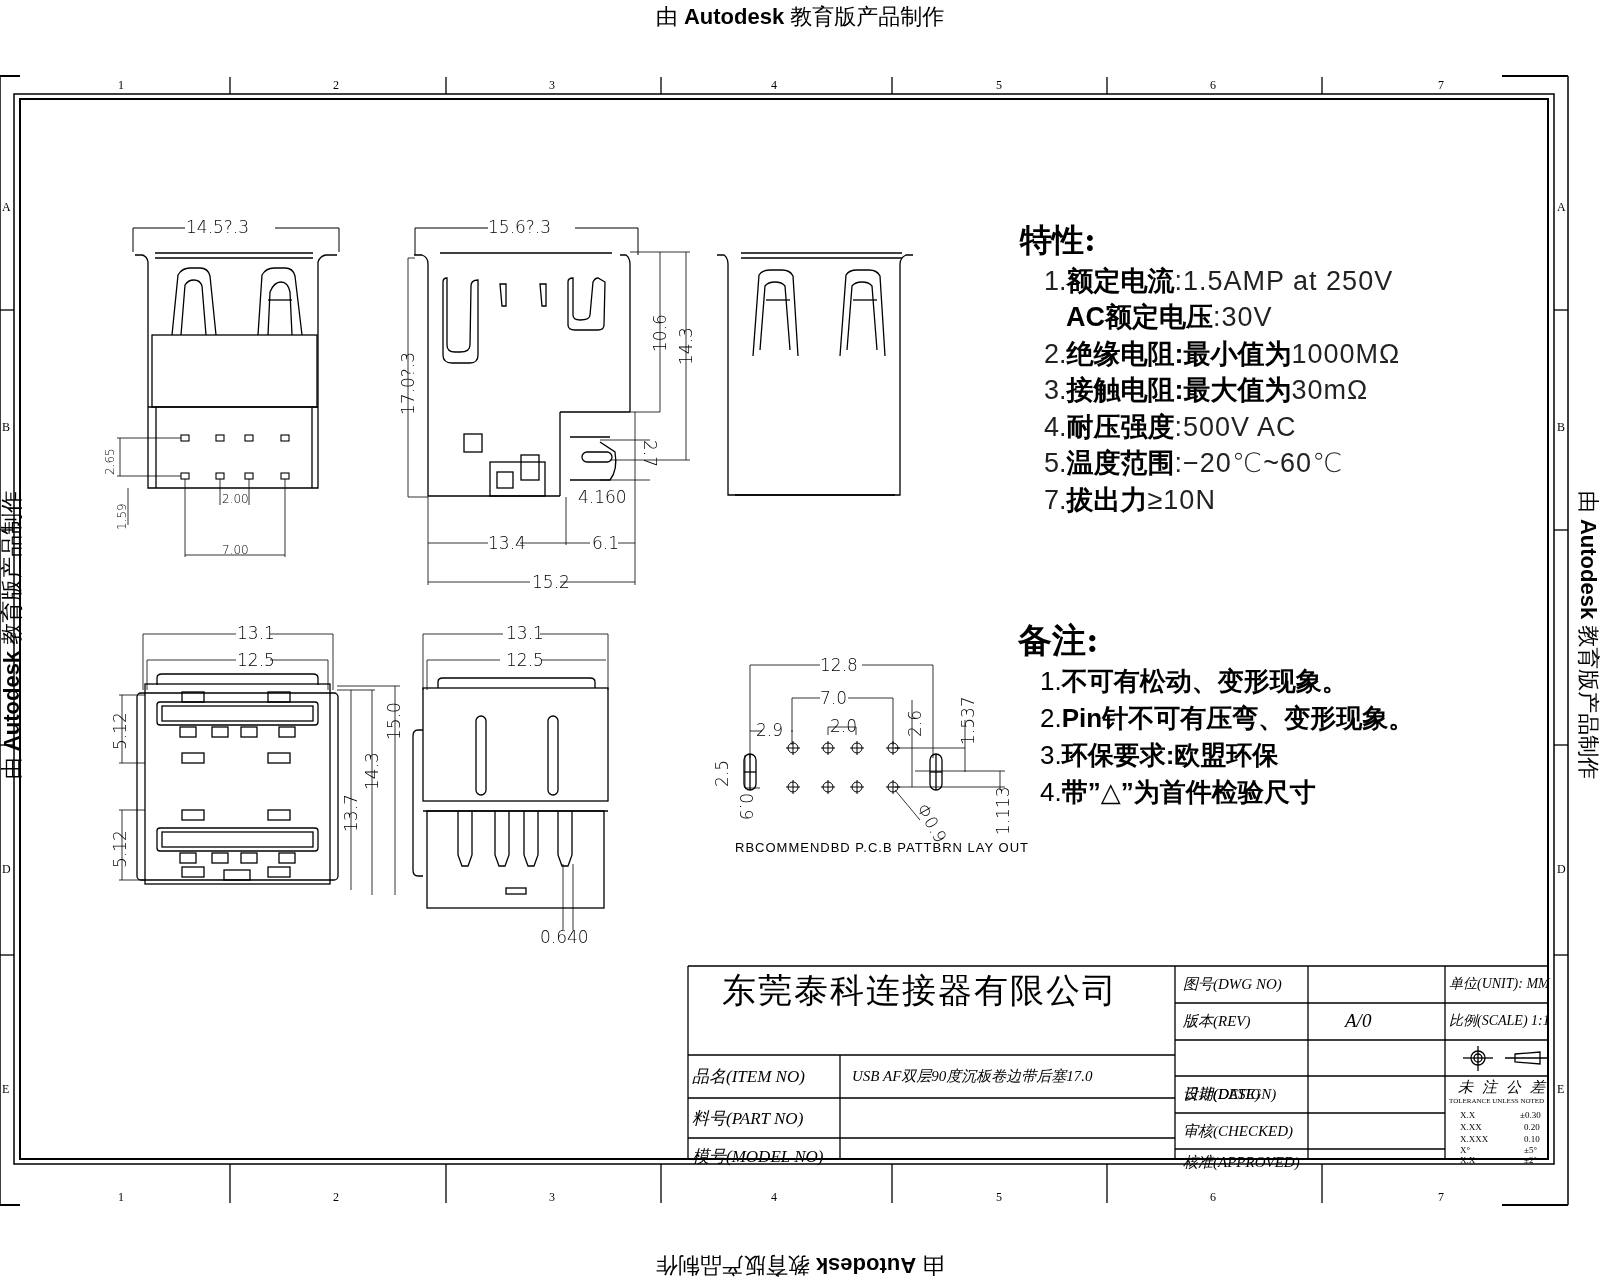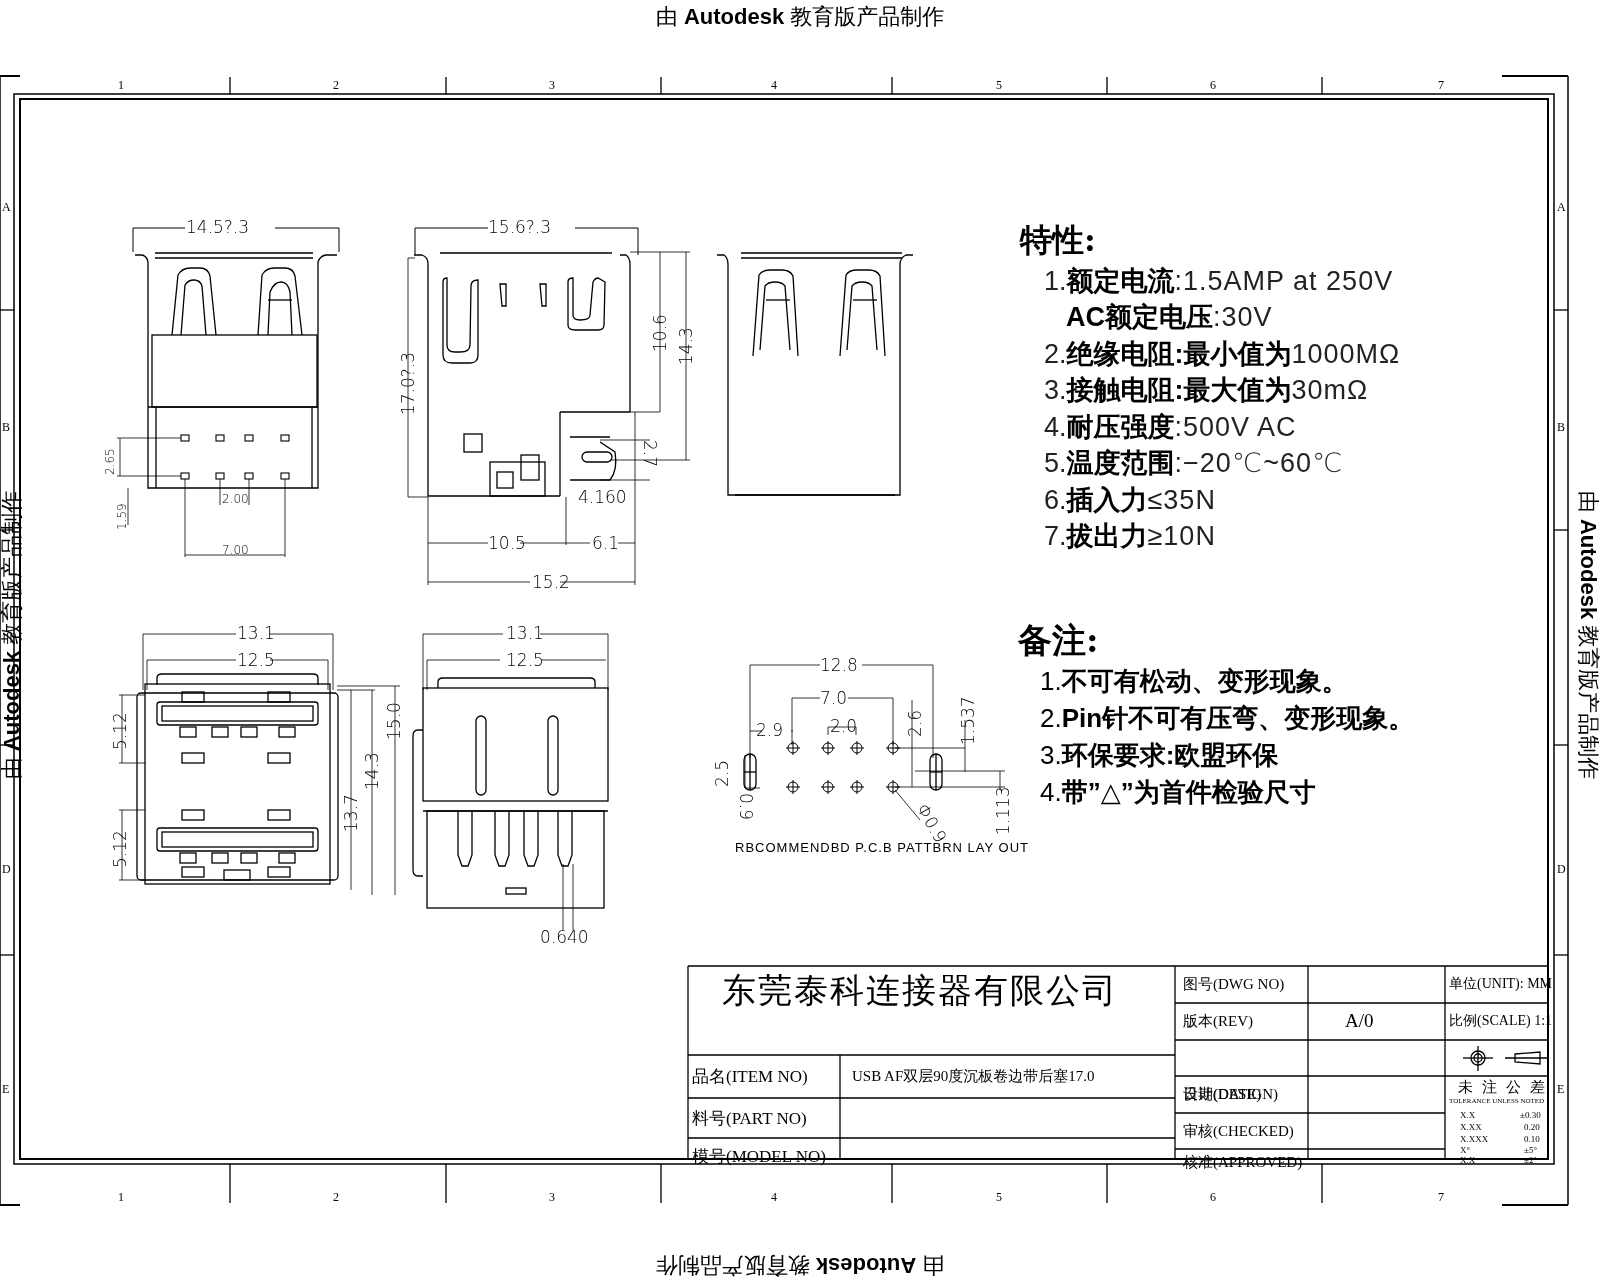--- a/index.html
+++ b/index.html
@@ -20,21 +20,21 @@
   .spec{position:absolute;left:1020px;top:222px;font-size:27px;line-height:36.5px;}
   .spec h2{margin:0 0 4px 0;font-size:32px;font-weight:bold;font-family:"DejaVu Serif",serif;}
   .spec .ln{white-space:nowrap;padding-left:24px;}
   .spec .num{font-weight:300;color:#222;}
   .spec .cn{font-weight:bold;}
   .spec .val{font-weight:300;color:#222;letter-spacing:1px;}
   .notes{position:absolute;left:1018px;top:622px;font-size:26px;line-height:37px;}
   .notes h2{margin:0 0 4px 0;font-size:34px;font-weight:bold;font-family:"DejaVu Serif",serif;}
   .notes .ln{white-space:nowrap;padding-left:22px;}
   .pcb-caption{position:absolute;left:735px;top:840px;font-size:13px;letter-spacing:1px;white-space:nowrap;}
-  .tb{position:absolute;font-family:"Liberation Serif","DejaVu Serif",serif;font-size:15px;white-space:nowrap;}
+  .tb{position:absolute;font-family:"Liberation Serif","DejaVu Serif",serif;font-size:15px;white-space:nowrap;font-style:italic;}
   .company{position:absolute;left:690px;top:950px;width:460px;height:82px;display:flex;align-items:center;justify-content:center;font-family:"DejaVu Serif",serif;font-size:34px;letter-spacing:2px;}
   .tol{position:absolute;font-family:"Liberation Serif",serif;font-size:9px;white-space:nowrap;}
 </style>
 </head>
 <body>
 
 <div class="abs wm wm-top"><span>由</span> <b>Autodesk</b> <span>教育版产品制作</span></div>
 <div class="abs wm wm-bot"><span>由</span> <b>Autodesk</b> <span>教育版产品制作</span></div>
 <div class="abs wm wm-left"><span>由</span> <b>Autodesk</b> <span>教育版产品制作</span></div>
 <div class="abs wm wm-right"><span>由</span> <b>Autodesk</b> <span>教育版产品制作</span></div>
@@ -357,21 +357,21 @@
 <div class="dim sm rot" style="left:115px;top:530px;">1.59</div>
 <div class="dim sm" style="left:222px;top:492px;">2.00</div>
 <div class="dim sm" style="left:222px;top:543px;">7.00</div>
 
 <div class="dim" style="left:488px;top:217px;">15.6?.3</div>
 <div class="dim rot" style="left:398px;top:415px;">17.0?.3</div>
 <div class="dim rot" style="left:650px;top:352px;">10.6</div>
 <div class="dim rot" style="left:676px;top:365px;">14.3</div>
 <div class="dim rot90" style="left:660px;top:440px;">2.7</div>
 <div class="dim" style="left:578px;top:487px;">4.160</div>
-<div class="dim" style="left:488px;top:533px;">10.5</div>
+<div class="dim" style="left:488px;top:533px;">13.4</div>
 <div class="dim" style="left:592px;top:533px;">6.1</div>
 <div class="dim" style="left:532px;top:572px;">15.2</div>
 
 <div class="dim" style="left:237px;top:623px;">13.1</div>
 <div class="dim" style="left:237px;top:650px;">12.5</div>
 <div class="dim rot" style="left:110px;top:750px;">5.12</div>
 <div class="dim rot" style="left:110px;top:868px;">5.12</div>
 <div class="dim rot" style="left:384px;top:740px;">15.0</div>
 <div class="dim rot" style="left:362px;top:790px;">14.3</div>
 <div class="dim rot" style="left:341px;top:832px;">13.7</div>
@@ -393,21 +393,20 @@
 <div class="pcb-caption">RBCOMMENDBD  P.C.B  PATTBRN  LAY  OUT</div>
 
 <div class="spec">
   <h2>特性:</h2>
   <div class="ln"><span class="num">1.</span><span class="cn">额定电流</span><span class="val">:1.5AMP  at  250V</span></div>
   <div class="ln" style="padding-left:46px"><span class="cn">AC额定电压</span><span class="val">:30V</span></div>
   <div class="ln"><span class="num">2.</span><span class="cn">绝缘电阻:最小值为</span><span class="val">1000MΩ</span></div>
   <div class="ln"><span class="num">3.</span><span class="cn">接触电阻:最大值为</span><span class="val">30mΩ</span></div>
   <div class="ln"><span class="num">4.</span><span class="cn">耐压强度</span><span class="val">:500V  AC</span></div>
   <div class="ln"><span class="num">5.</span><span class="cn">温度范围</span><span class="val">:−20℃~60℃</span></div>
-  <div class="ln"><span class="num">6.</span><span class="cn">插入力</span><span class="val">≤35N</span></div>
   <div class="ln"><span class="num">7.</span><span class="cn">拔出力</span><span class="val">≥10N</span></div>
 </div>
 
 <div class="notes">
   <h2>备注:</h2>
   <div class="ln"><span class="num" style="font-weight:300">1.</span><b>不可有松动、变形现象。</b></div>
   <div class="ln"><span class="num" style="font-weight:300">2.</span><b>Pin针不可有压弯、变形现象。</b></div>
   <div class="ln"><span class="num" style="font-weight:300">3.</span><b>环保要求:欧盟环保</b></div>
   <div class="ln"><span class="num" style="font-weight:300">4.</span><b>带”△”为首件检验尺寸</b></div>
 </div>

